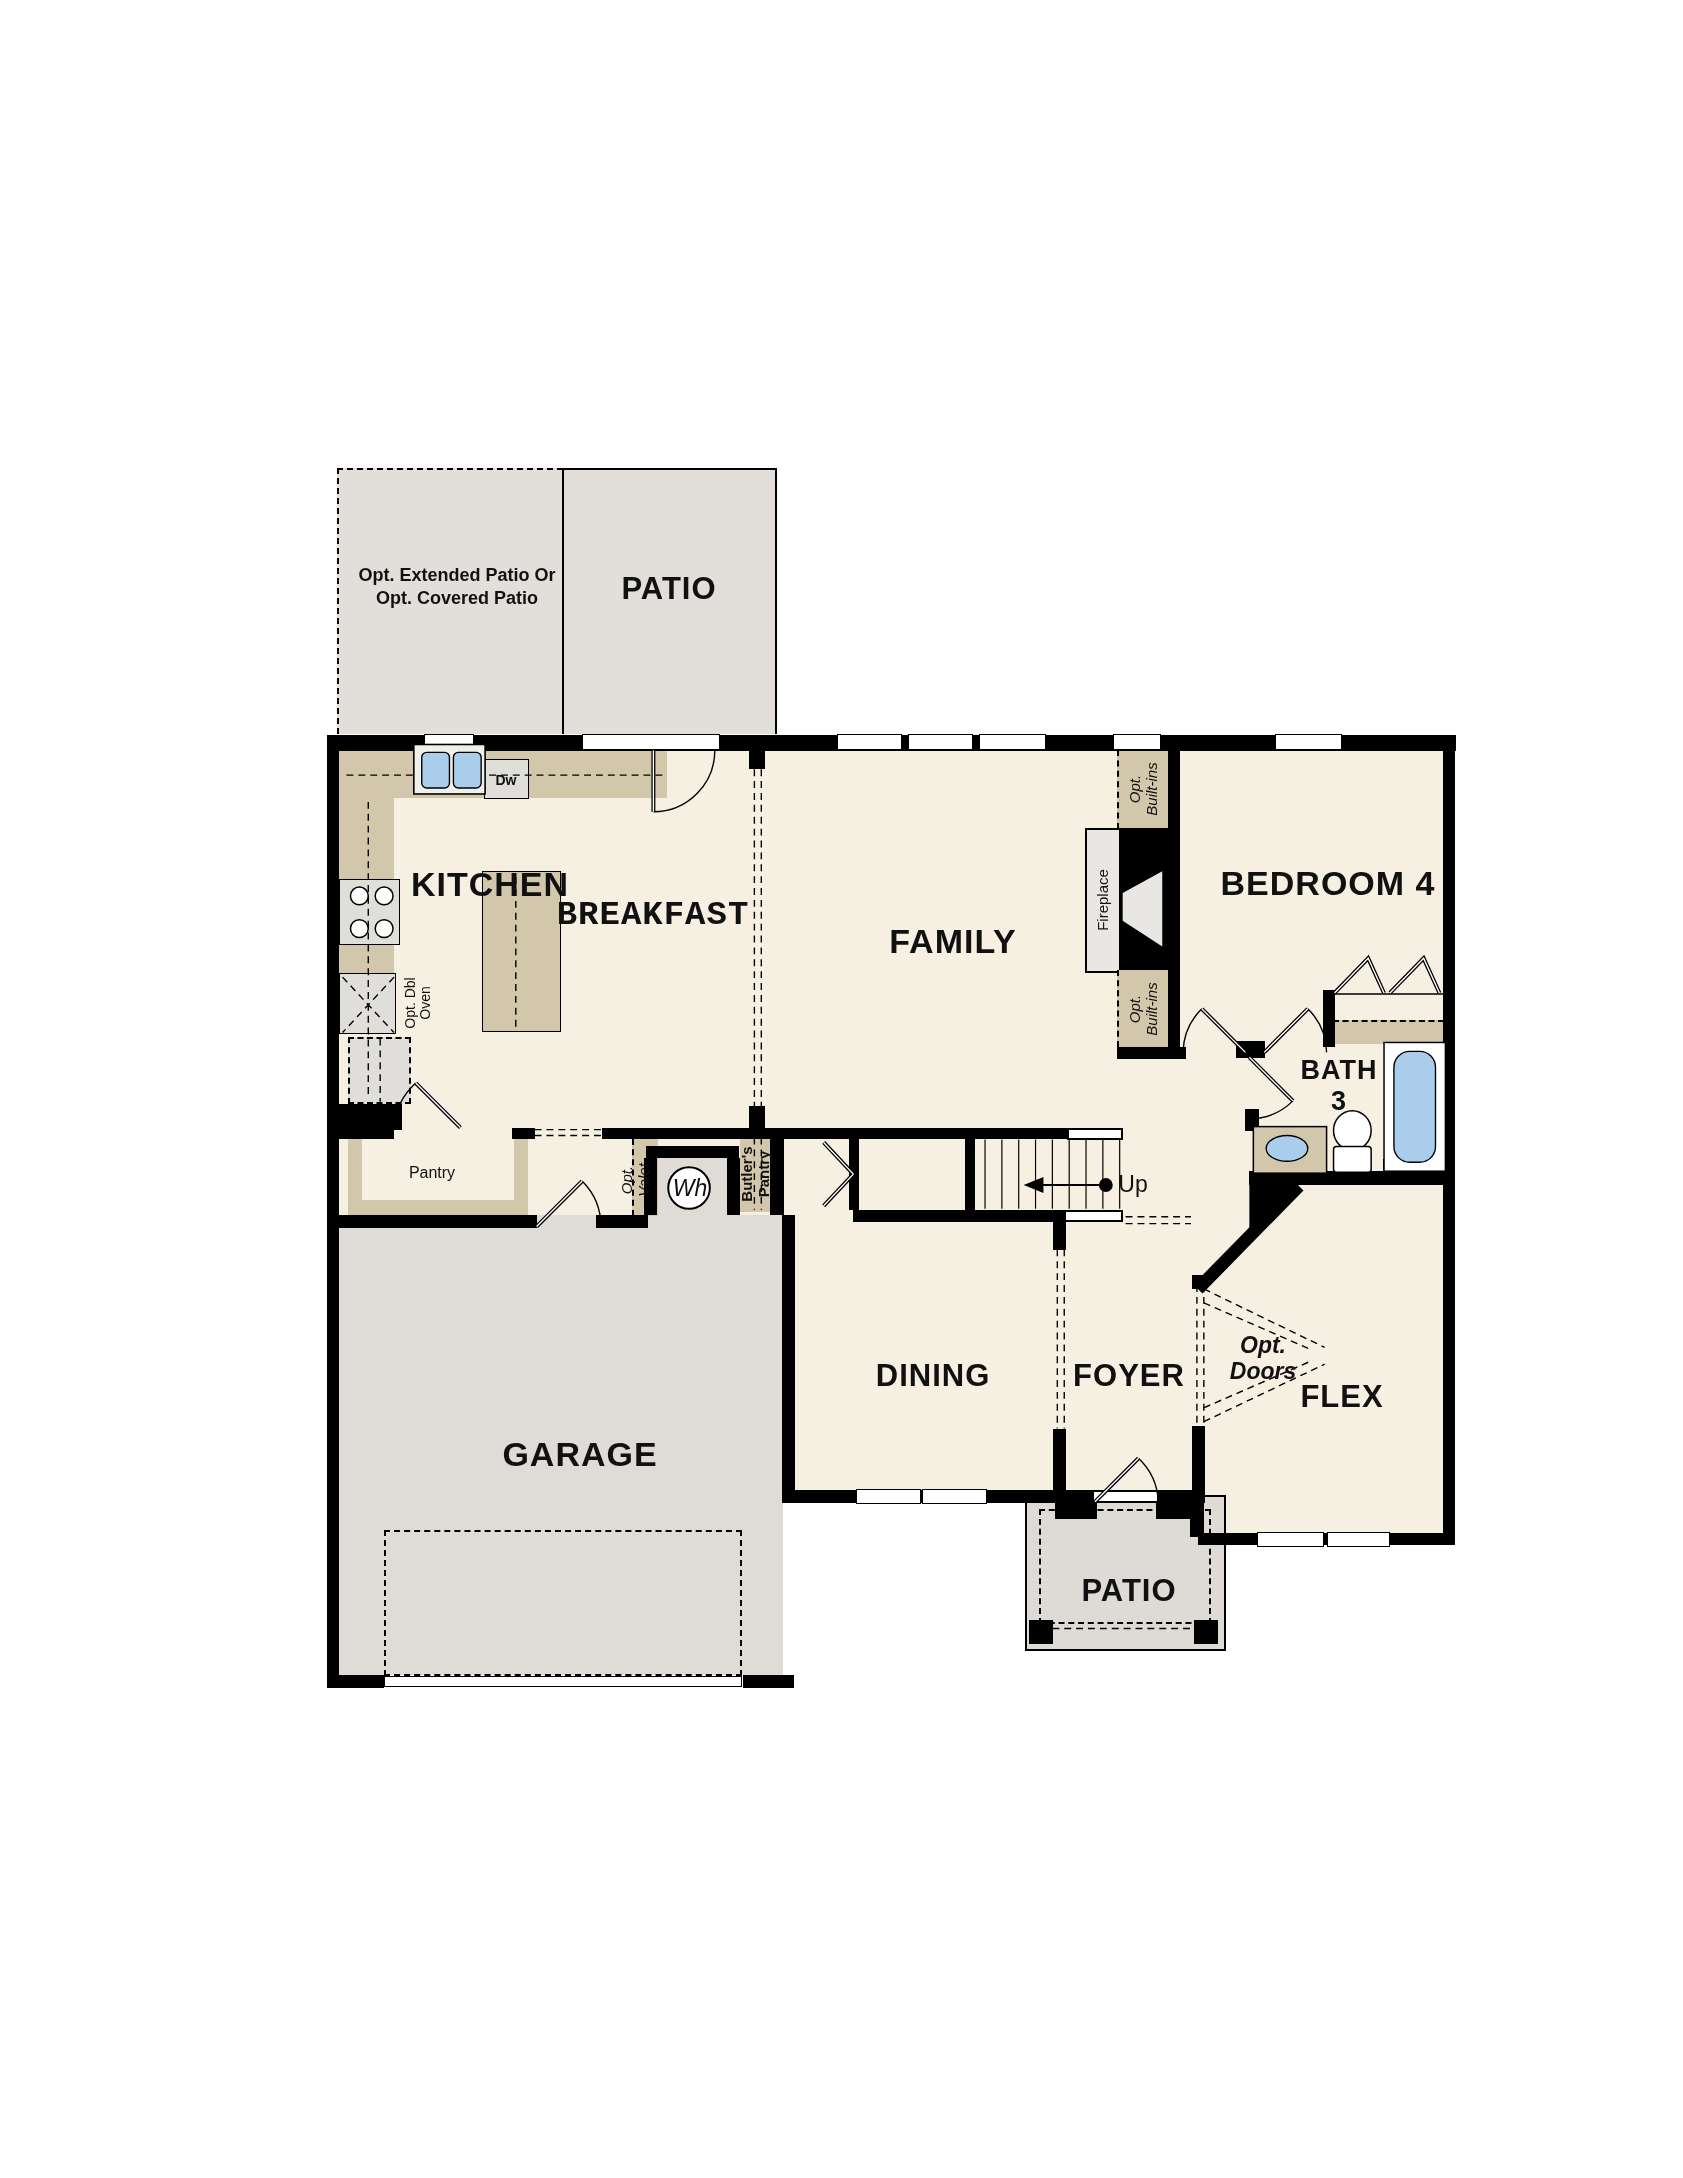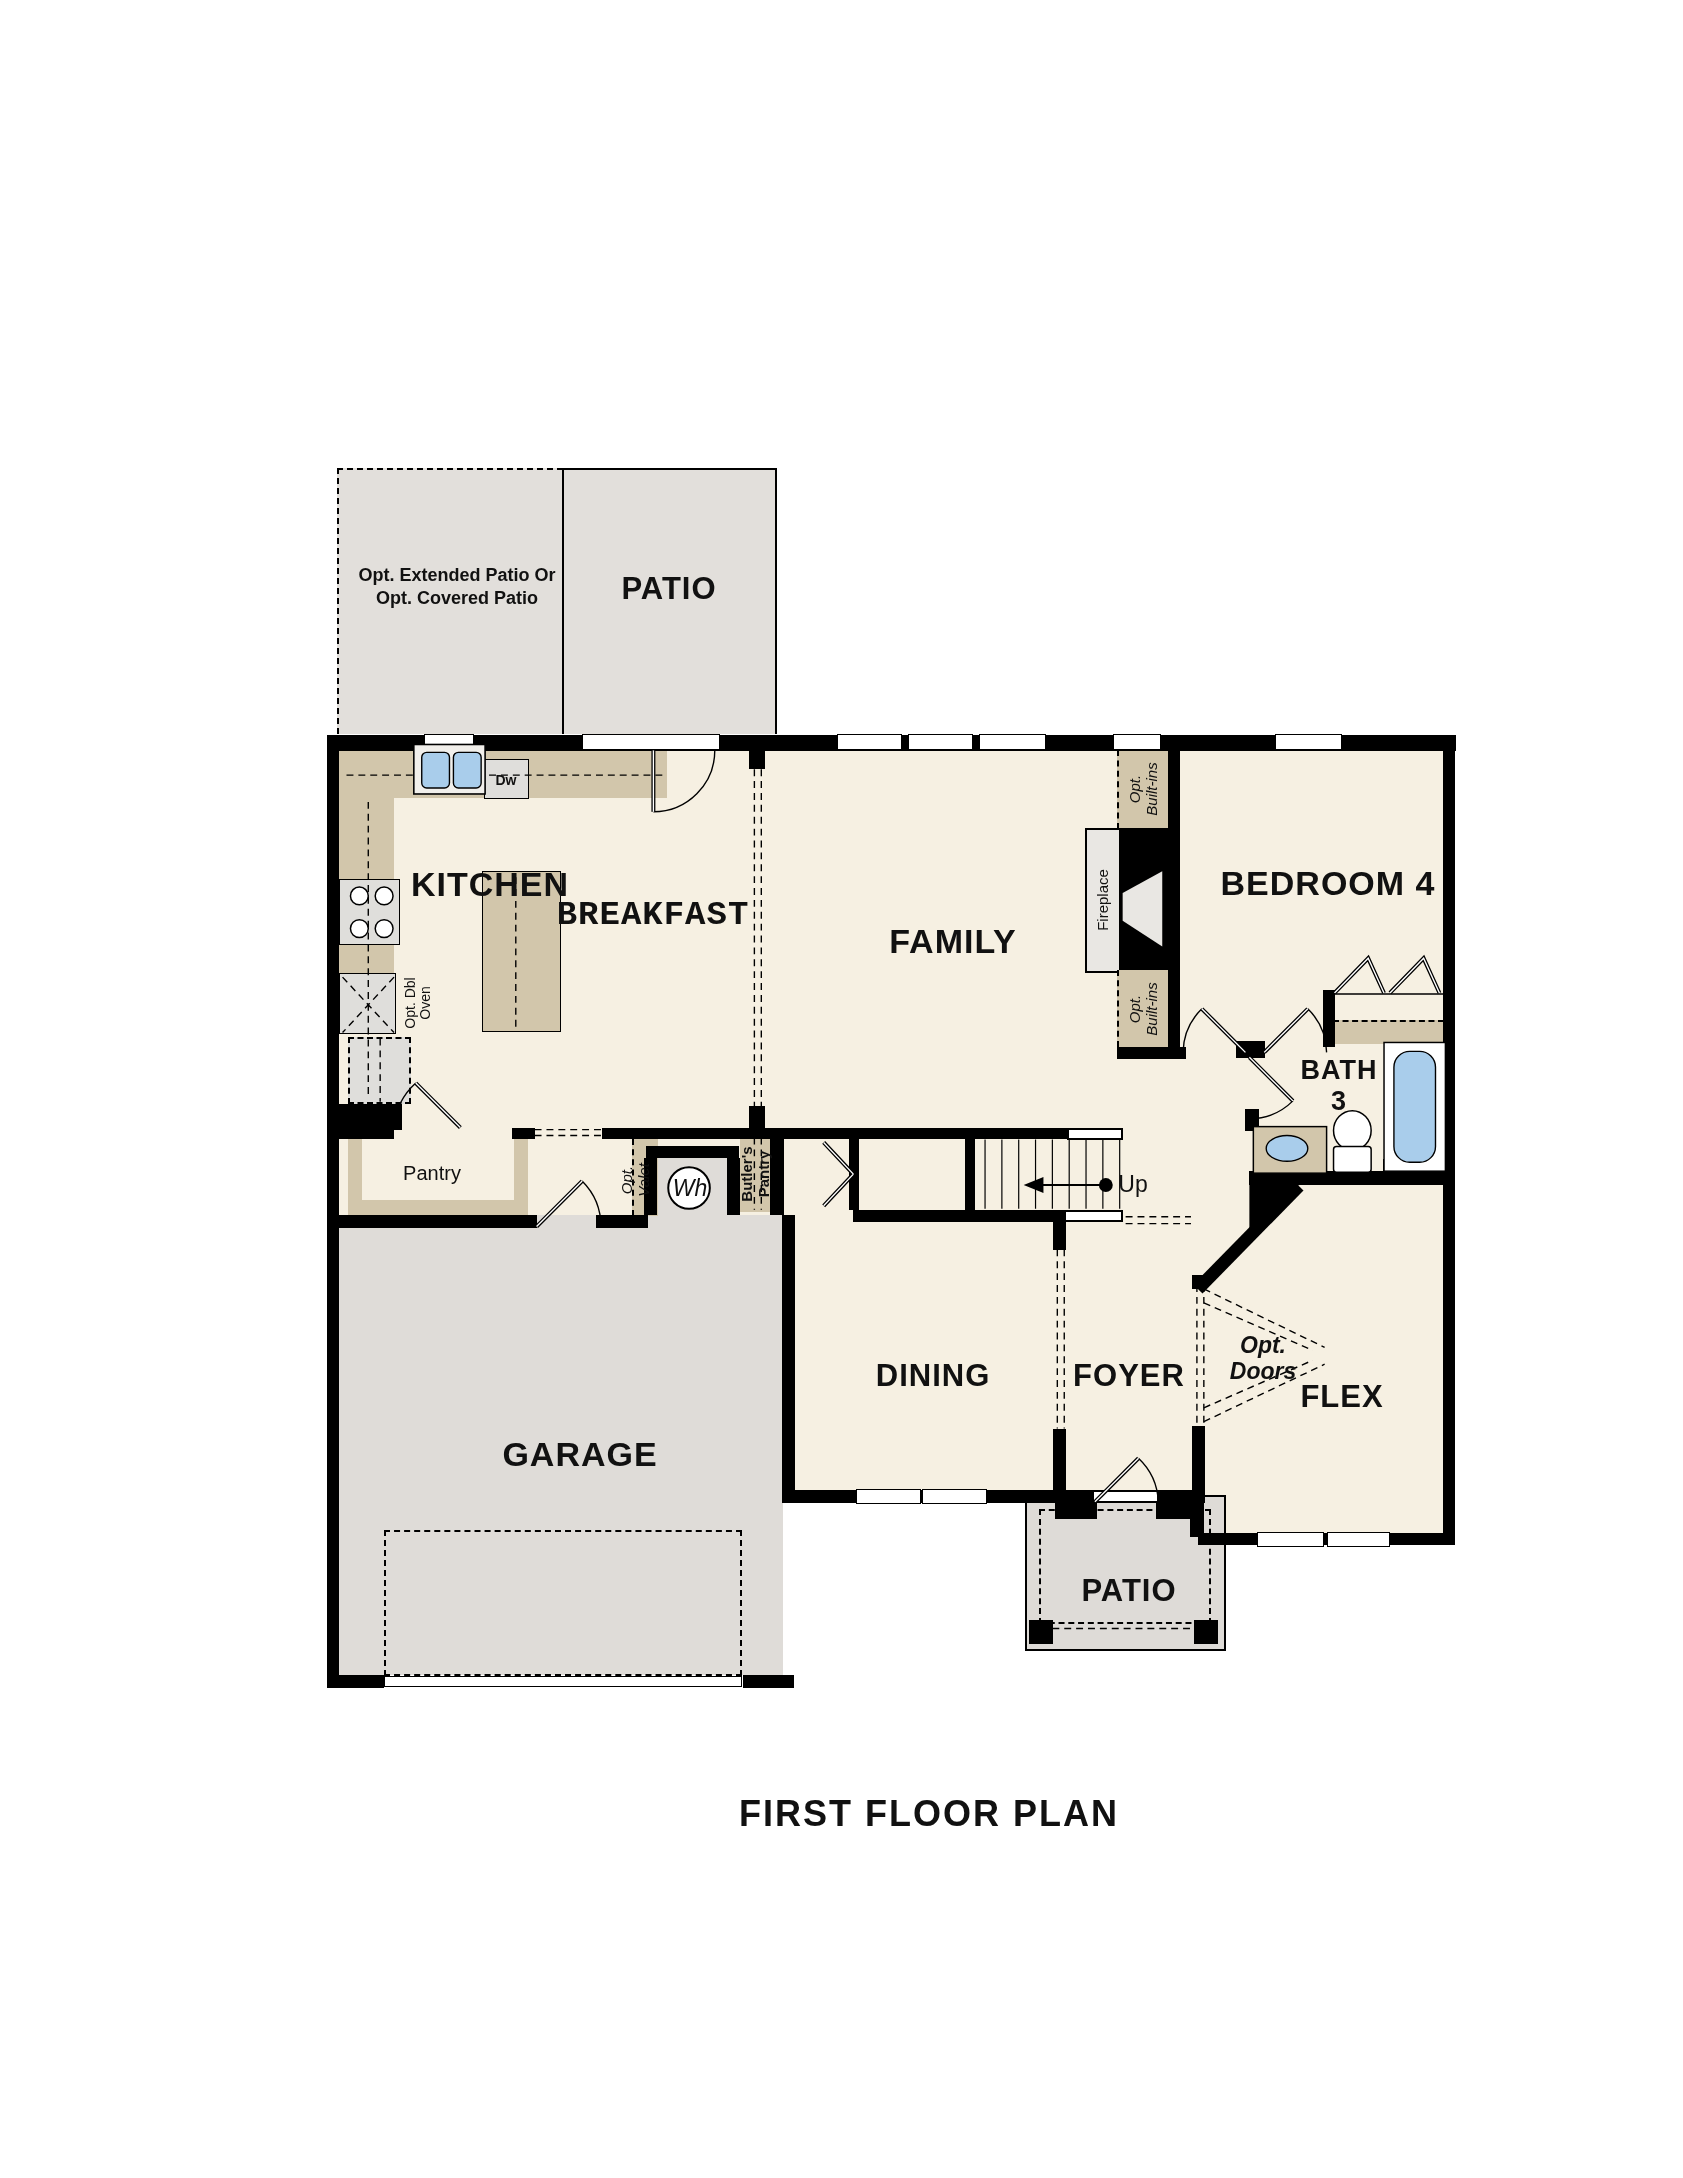--- a/index.html
+++ b/index.html
@@ -4,21 +4,21 @@
 <style>
   html,body{margin:0;padding:0;background:#fff;font-family:"Liberation Sans",sans-serif;}
   #plan{position:relative;width:1683px;height:2178px;background:#fff;overflow:hidden;}
   .f{position:absolute;}
   .w{position:absolute;background:#000;}
   .win{position:absolute;background:#fff;border:1px solid #000;box-sizing:border-box;}
   .lbl{position:absolute;transform:translate(-50%,-50%);font-weight:bold;font-size:34px;color:#111;
        white-space:pre-line;text-align:center;letter-spacing:1px;line-height:1.15;}
   .m31{font-size:31px;}
   .m27{font-size:27px;}
-  .s20{font-size:20px;font-weight:normal;letter-spacing:0;text-align:center;}
+  .s20{font-size:16px;font-weight:normal;letter-spacing:0;text-align:center;}
   .s18{font-size:23px;font-weight:normal;letter-spacing:0;}
   .s15{font-size:15px;font-weight:normal;letter-spacing:0;}
   .s14{font-size:14px;font-weight:normal;letter-spacing:0;}
   .b{font-weight:bold;}
   .it{font-style:italic;}
   .rot{transform:translate(-50%,-50%) rotate(-90deg);line-height:1.1;}
   .cap{font-size:36px;letter-spacing:2px;}
   .optp{font-size:18px;line-height:1.3;letter-spacing:0;}
   svg{position:absolute;left:0;top:0;}
 </style>
@@ -212,21 +212,20 @@
   <div class="lbl" style="left:653px;top:916px;font-family:Liberation Mono, monospace;">BREAKFAST</div>
   <div class="lbl" style="left:953px;top:942px;">FAMILY</div>
   <div class="lbl" style="left:1328px;top:884px;">BEDROOM 4</div>
   <div class="lbl m27" style="left:1339px;top:1086px;">BATH
 3</div>
   <div class="lbl" style="left:580px;top:1455px;">GARAGE</div>
   <div class="lbl m31" style="left:933px;top:1376px;text-align:right;">DINING</div>
   <div class="lbl m31" style="left:1129px;top:1376px;">FOYER</div>
   <div class="lbl m31" style="left:1342px;top:1397px;">FLEX</div>
   <div class="lbl m31" style="left:1129px;top:1591px;">PATIO</div>
-  <div class="lbl cap" style="left:929px;top:1814px;">FIRST FLOOR PLAN</div>
 
   <div class="lbl s20" style="left:432px;top:1173px;">Pantry</div>
   <div class="lbl s14 b" style="left:506px;top:780px;">Dw</div>
   <div class="lbl s18 it" style="left:690px;top:1188px;">Wh</div>
   <div class="lbl s18" style="left:1133px;top:1184px;">Up</div>
   <div class="lbl s18 it b" style="left:1263px;top:1358px;">Opt.
 Doors</div>
 
   <div class="lbl s15 rot" style="left:1103px;top:900px;">Fireplace</div>
   <div class="lbl s15 it rot" style="left:1143px;top:789px;">Opt.

